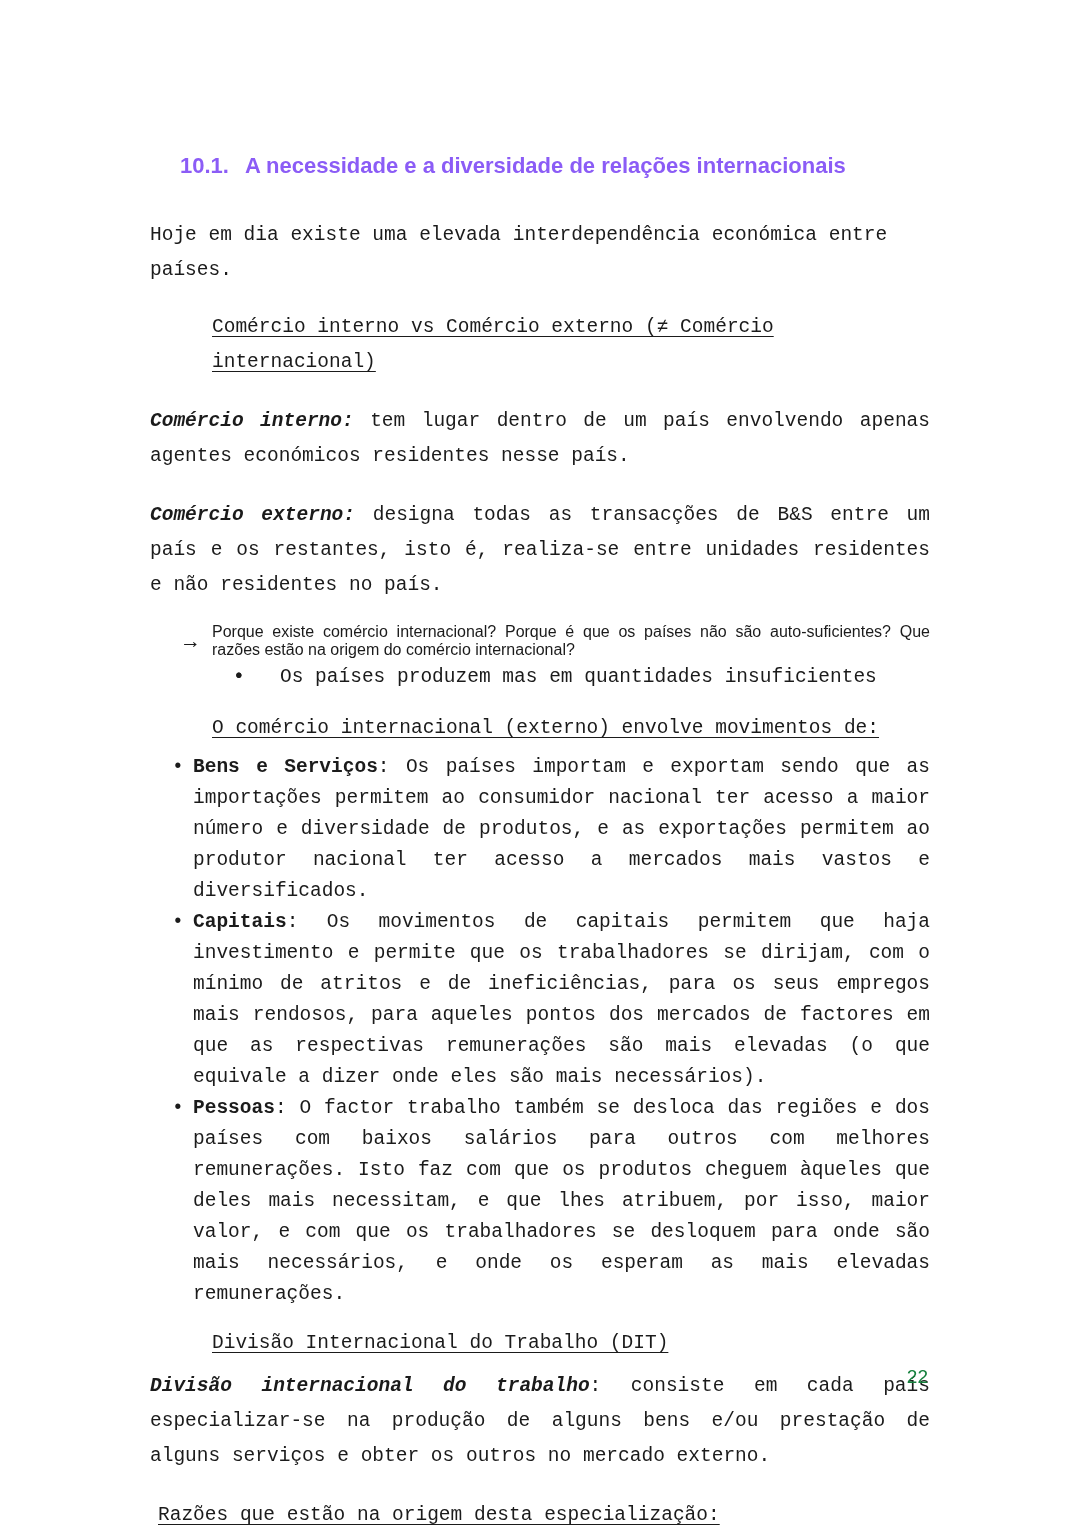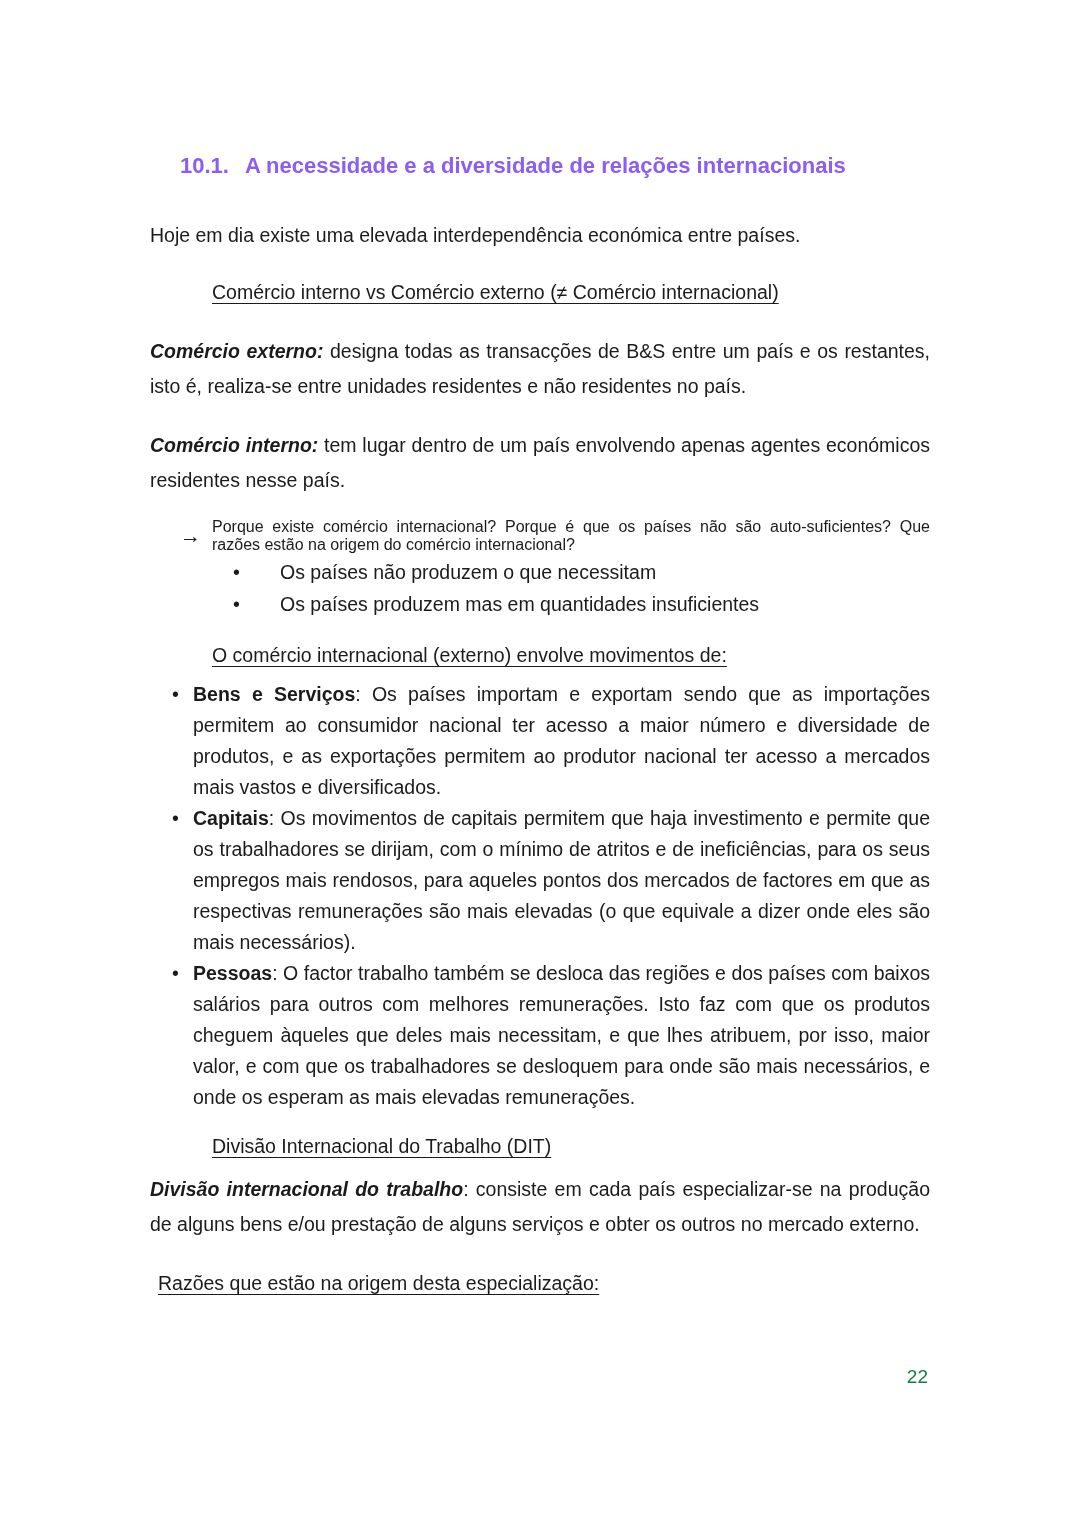--- a/index.html
+++ b/index.html
@@ -15,21 +15,21 @@
 
   .heading {
     margin-left: 30px;
     color: #8b5cf6;
     font-size: 22px;
     line-height: 28px;
     font-weight: bold;
   }
   .heading .num { display: inline-block; margin-right: 16px; }
 
-  p, li { font-size: 19.5px; line-height: 35px; }
+  p, li { font-size: 19.5px; line-height: 35px; font-family: Liberation Mono, monospace; }
   .just { text-align: justify; }
 
   .intro { margin-top: 38px; }
 
   .subheading { margin-top: 22px; margin-left: 62px; }
   .subheading .u { text-decoration: underline; text-underline-offset: 4px; }
 
   .def { margin-top: 24px; }
   .def .term { font-weight: bold; font-style: italic; }
 
@@ -66,31 +66,31 @@
 <body>
 
 <div class="content">
 
   <h1 class="heading"><span class="num">10.1.</span><span>A necessidade e a diversidade de relações internacionais</span></h1>
 
   <p class="intro">Hoje em dia existe uma elevada interdependência económica entre países.</p>
 
   <p class="subheading"><span class="u">Comércio interno vs Comércio externo (≠ Comércio internacional)</span></p>
 
+  <p class="def just"><span class="term">Comércio interno:</span><span> tem lugar dentro de um país envolvendo apenas agentes económicos residentes nesse país.</span></p>
+
   <p class="def just"><span class="term">Comércio externo:</span><span> designa todas as transacções de B&amp;S entre um país e os restantes, isto é, realiza-se entre unidades residentes e não residentes no país.</span></p>
-
-  <p class="def just"><span class="term">Comércio interno:</span><span> tem lugar dentro de um país envolvendo apenas agentes económicos residentes nesse país.</span></p>
 
   <div class="question just">
     <span class="arrow">→</span>
     <span>Porque existe comércio internacional? Porque é que os países não são auto-suficientes? Que razões estão na origem do comércio internacional?</span>
   </div>
 
   <ul class="b1">
-    <li><span class="bullet">•</span><span>Os países não produzem o que necessitam</span></li>
+    <li><span class="bullet">•</span></li>
     <li><span class="bullet">•</span><span>Os países produzem mas em quantidades insuficientes</span></li>
   </ul>
 
   <p class="subheading sub2"><span class="u">O comércio internacional (externo) envolve movimentos de:</span></p>
 
   <ul class="b2 just">
     <li><span class="bullet">•</span><span class="lead">Bens e Serviços</span><span>: Os países importam e exportam sendo que as importações permitem ao consumidor nacional ter acesso a maior número e diversidade de produtos, e as exportações permitem ao produtor nacional ter acesso a mercados mais vastos e diversificados.</span></li>
     <li><span class="bullet">•</span><span class="lead">Capitais</span><span>: Os movimentos de capitais permitem que haja investimento e permite que os trabalhadores se dirijam, com o mínimo de atritos e de ineficiências, para os seus empregos mais rendosos, para aqueles pontos dos mercados de factores em que as respectivas remunerações são mais elevadas (o que equivale a dizer onde eles são mais necessários).</span></li>
     <li><span class="bullet">•</span><span class="lead">Pessoas</span><span>: O factor trabalho também se desloca das regiões e dos países com baixos salários para outros com melhores remunerações. Isto faz com que os produtos cheguem àqueles que deles mais necessitam, e que lhes atribuem, por isso, maior valor, e com que os trabalhadores se desloquem para onde são mais necessários, e onde os esperam as mais elevadas remunerações.</span></li>
   </ul>

